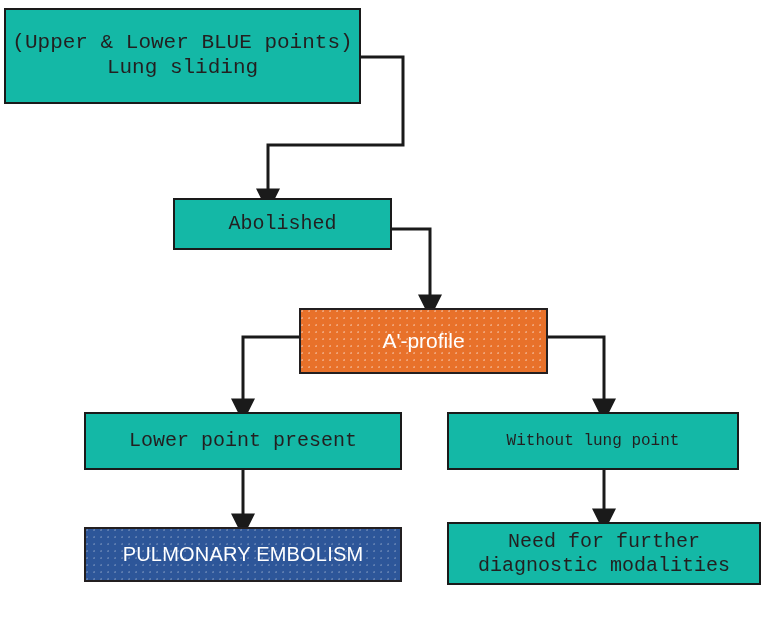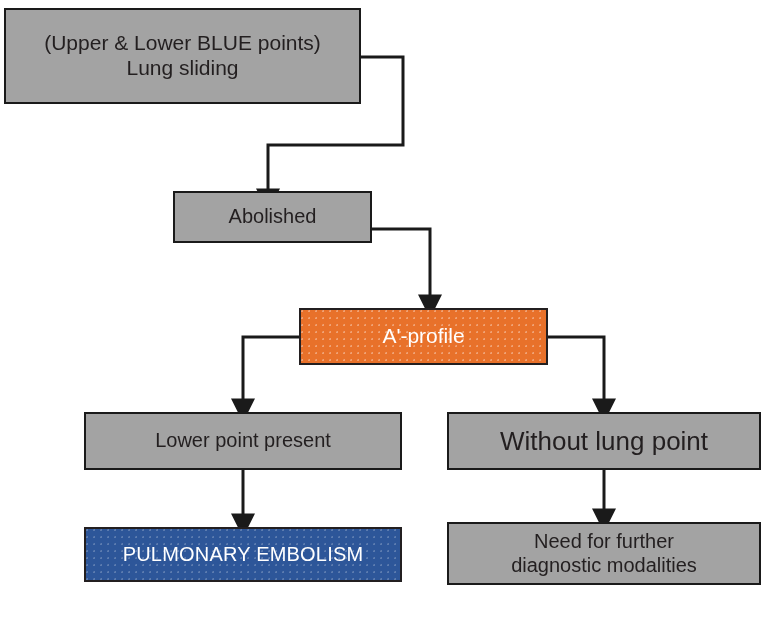--- a/index.html
+++ b/index.html
@@ -30,23 +30,24 @@
     position: absolute;
     box-sizing: border-box;
     display: flex;
     align-items: center;
     justify-content: center;
     text-align: center;
     line-height: 1.18;
     z-index: 2;
   }
   .node-plain {
-    background: #a3a3a3;
+    background: #14b8a6;
     border: 2.5px solid #1a1a1a;
     color: #231f20;
+    font-family: Liberation Mono, monospace;
   }
   .node-accent {
     border: 2.5px solid #231f20;
     color: #ffffff;
   }
   .node-orange {
     background-color: #e8712a;
     background-image:
       radial-gradient(circle at 1.2px 1.2px, rgba(255,255,255,0.34) 0.9px, transparent 1.1px);
     background-size: 7px 7px;
@@ -59,24 +60,24 @@
     text-align: center;
   }
   .node-label {
     display: block;
     white-space: pre-line;
     padding: 0 6px;
   }
 
   
   #node-lung-sliding   { left: 4px;   top: 8px;   width: 357px; height: 96px;  font-size: 21px; }
-  #node-abolished      { left: 173px; top: 191px; width: 199px; height: 52px;  font-size: 20px; }
-  #node-a-profile      { left: 299px; top: 308px; width: 249px; height: 57px;  font-size: 21px; }
+  #node-abolished      { left: 173px; top: 198px; width: 219px; height: 52px;  font-size: 20px; }
+  #node-a-profile      { left: 299px; top: 308px; width: 249px; height: 66px;  font-size: 21px; }
   #node-lung-point     { left: 84px;  top: 412px; width: 318px; height: 58px;  font-size: 20px; }
-  #node-without-lung   { left: 447px; top: 412px; width: 314px; height: 58px;  font-size: 26px; }
+  #node-without-lung   { left: 447px; top: 412px; width: 292px; height: 58px;  font-size: 16px; }
   #node-pulmonary      { left: 84px;  top: 527px; width: 318px; height: 55px;  font-size: 20px; letter-spacing: 0.2px; }
   #node-further-dx     { left: 447px; top: 522px; width: 314px; height: 63px;  font-size: 20px; }
 </style>
 </head>
 <body>
 
 <div id="flowchart">
 
   <svg id="connector-layer" viewBox="0 0 772 629" width="772" height="629" xmlns="http://www.w3.org/2000/svg">
     <defs>

